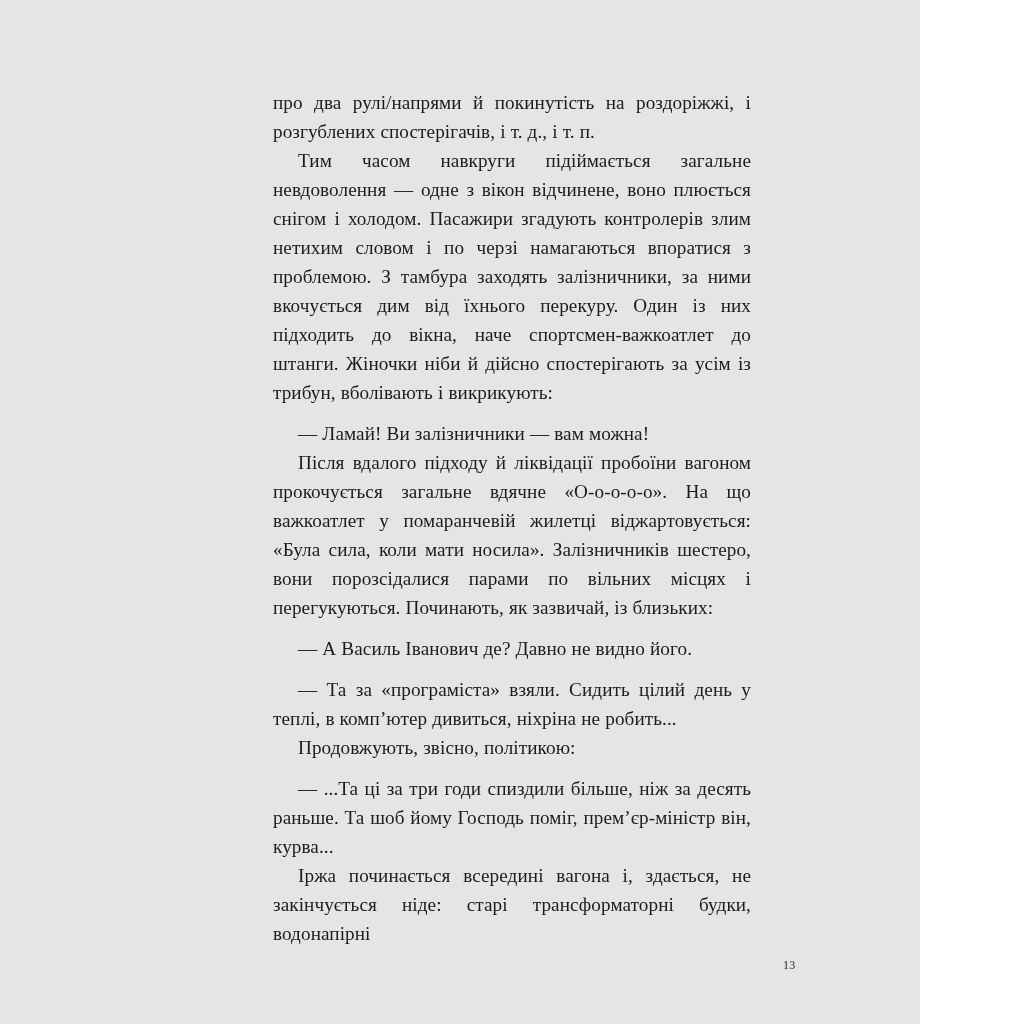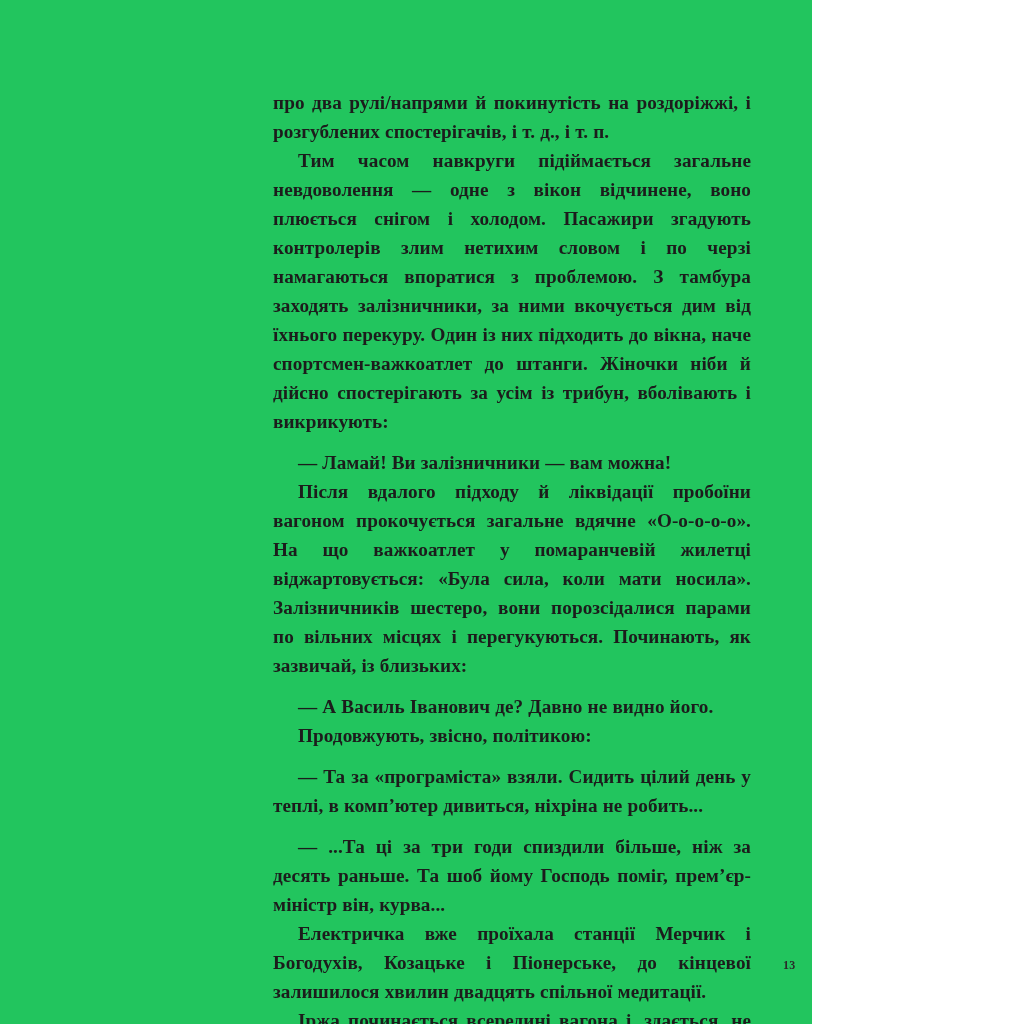--- a/index.html
+++ b/index.html
@@ -14,24 +14,23 @@
     font-family: "Liberation Serif", "DejaVu Serif", serif;
     color: #1c1c1c;
     overflow: hidden;
     position: relative;
   }
 
   .page {
     position: absolute;
     left: 0;
     top: 0;
-    width: 812px;
+    width: 920px;
     height: 1024px;
-    background: #22c55e;
-    font-weight: bold;
+    background: #e5e5e5;
   }
 
   .text-column {
     position: absolute;
     left: 273px;
     top: 88px;
     width: 478px;
   }
 
   .para {
@@ -80,27 +79,26 @@
     <p class="para continuation">про два рулі/напрями й покинутість на роздоріжжі, і розгублених спостерігачів, і т. д., і т. п.</p>
 
     <p class="para">Тим часом навкруги підіймається загальне невдоволення — одне з вікон відчинене, воно плюється снігом і холодом. Пасажири згадують контролерів злим нетихим словом і по черзі намагаються впоратися з проблемою. З тамбура заходять залізничники, за ними вкочується дим від їхнього перекуру. Один із них підходить до вікна, наче спортсмен-важкоатлет до штанги. Жіночки ніби й дійсно спостерігають за усім із трибун, вболівають і викрикують:</p>
 
     <p class="para dialogue">— Ламай! Ви залізничники — вам можна!</p>
 
     <p class="para">Після вдалого підходу й ліквідації пробоїни вагоном прокочується загальне вдячне «О-о-о-о-о». На що важкоатлет у помаранчевій жилетці віджартовується: «Була сила, коли мати носила». Залізничників шестеро, вони порозсідалися парами по вільних місцях і перегукуються. Починають, як зазвичай, із близьких:</p>
 
     <p class="para dialogue">— А Василь Іванович де? Давно не видно його.</p>
 
+    <p class="para dialogue">— Та за «програміста» взяли. Сидить цілий день у теплі, в комп’ютер дивиться, ніхріна не робить...</p>
+
     <p class="para">Продовжують, звісно, політикою:</p>
-
-    <p class="para dialogue">— Та за «програміста» взяли. Сидить цілий день у теплі, в комп’ютер дивиться, ніхріна не робить...</p>
 
     <p class="para dialogue">— ...Та ці за три годи спиздили більше, ніж за десять раньше. Та шоб йому Господь поміг, прем’єр-міністр він, курва...</p>
 
-    <p class="para">Електричка вже проїхала станції Мерчик і Богодухів, Козацьке і Піонерське, до кінцевої залишилося хвилин двадцять спільної медитації.</p>
 
     <p class="para">Іржа починається всередині вагона і, здається, не закінчується ніде: старі трансформаторні будки, водонапірні</p>
 
   </div>
 
   <div class="page-number">13</div>
 
 </div>
 
 </body></html>

